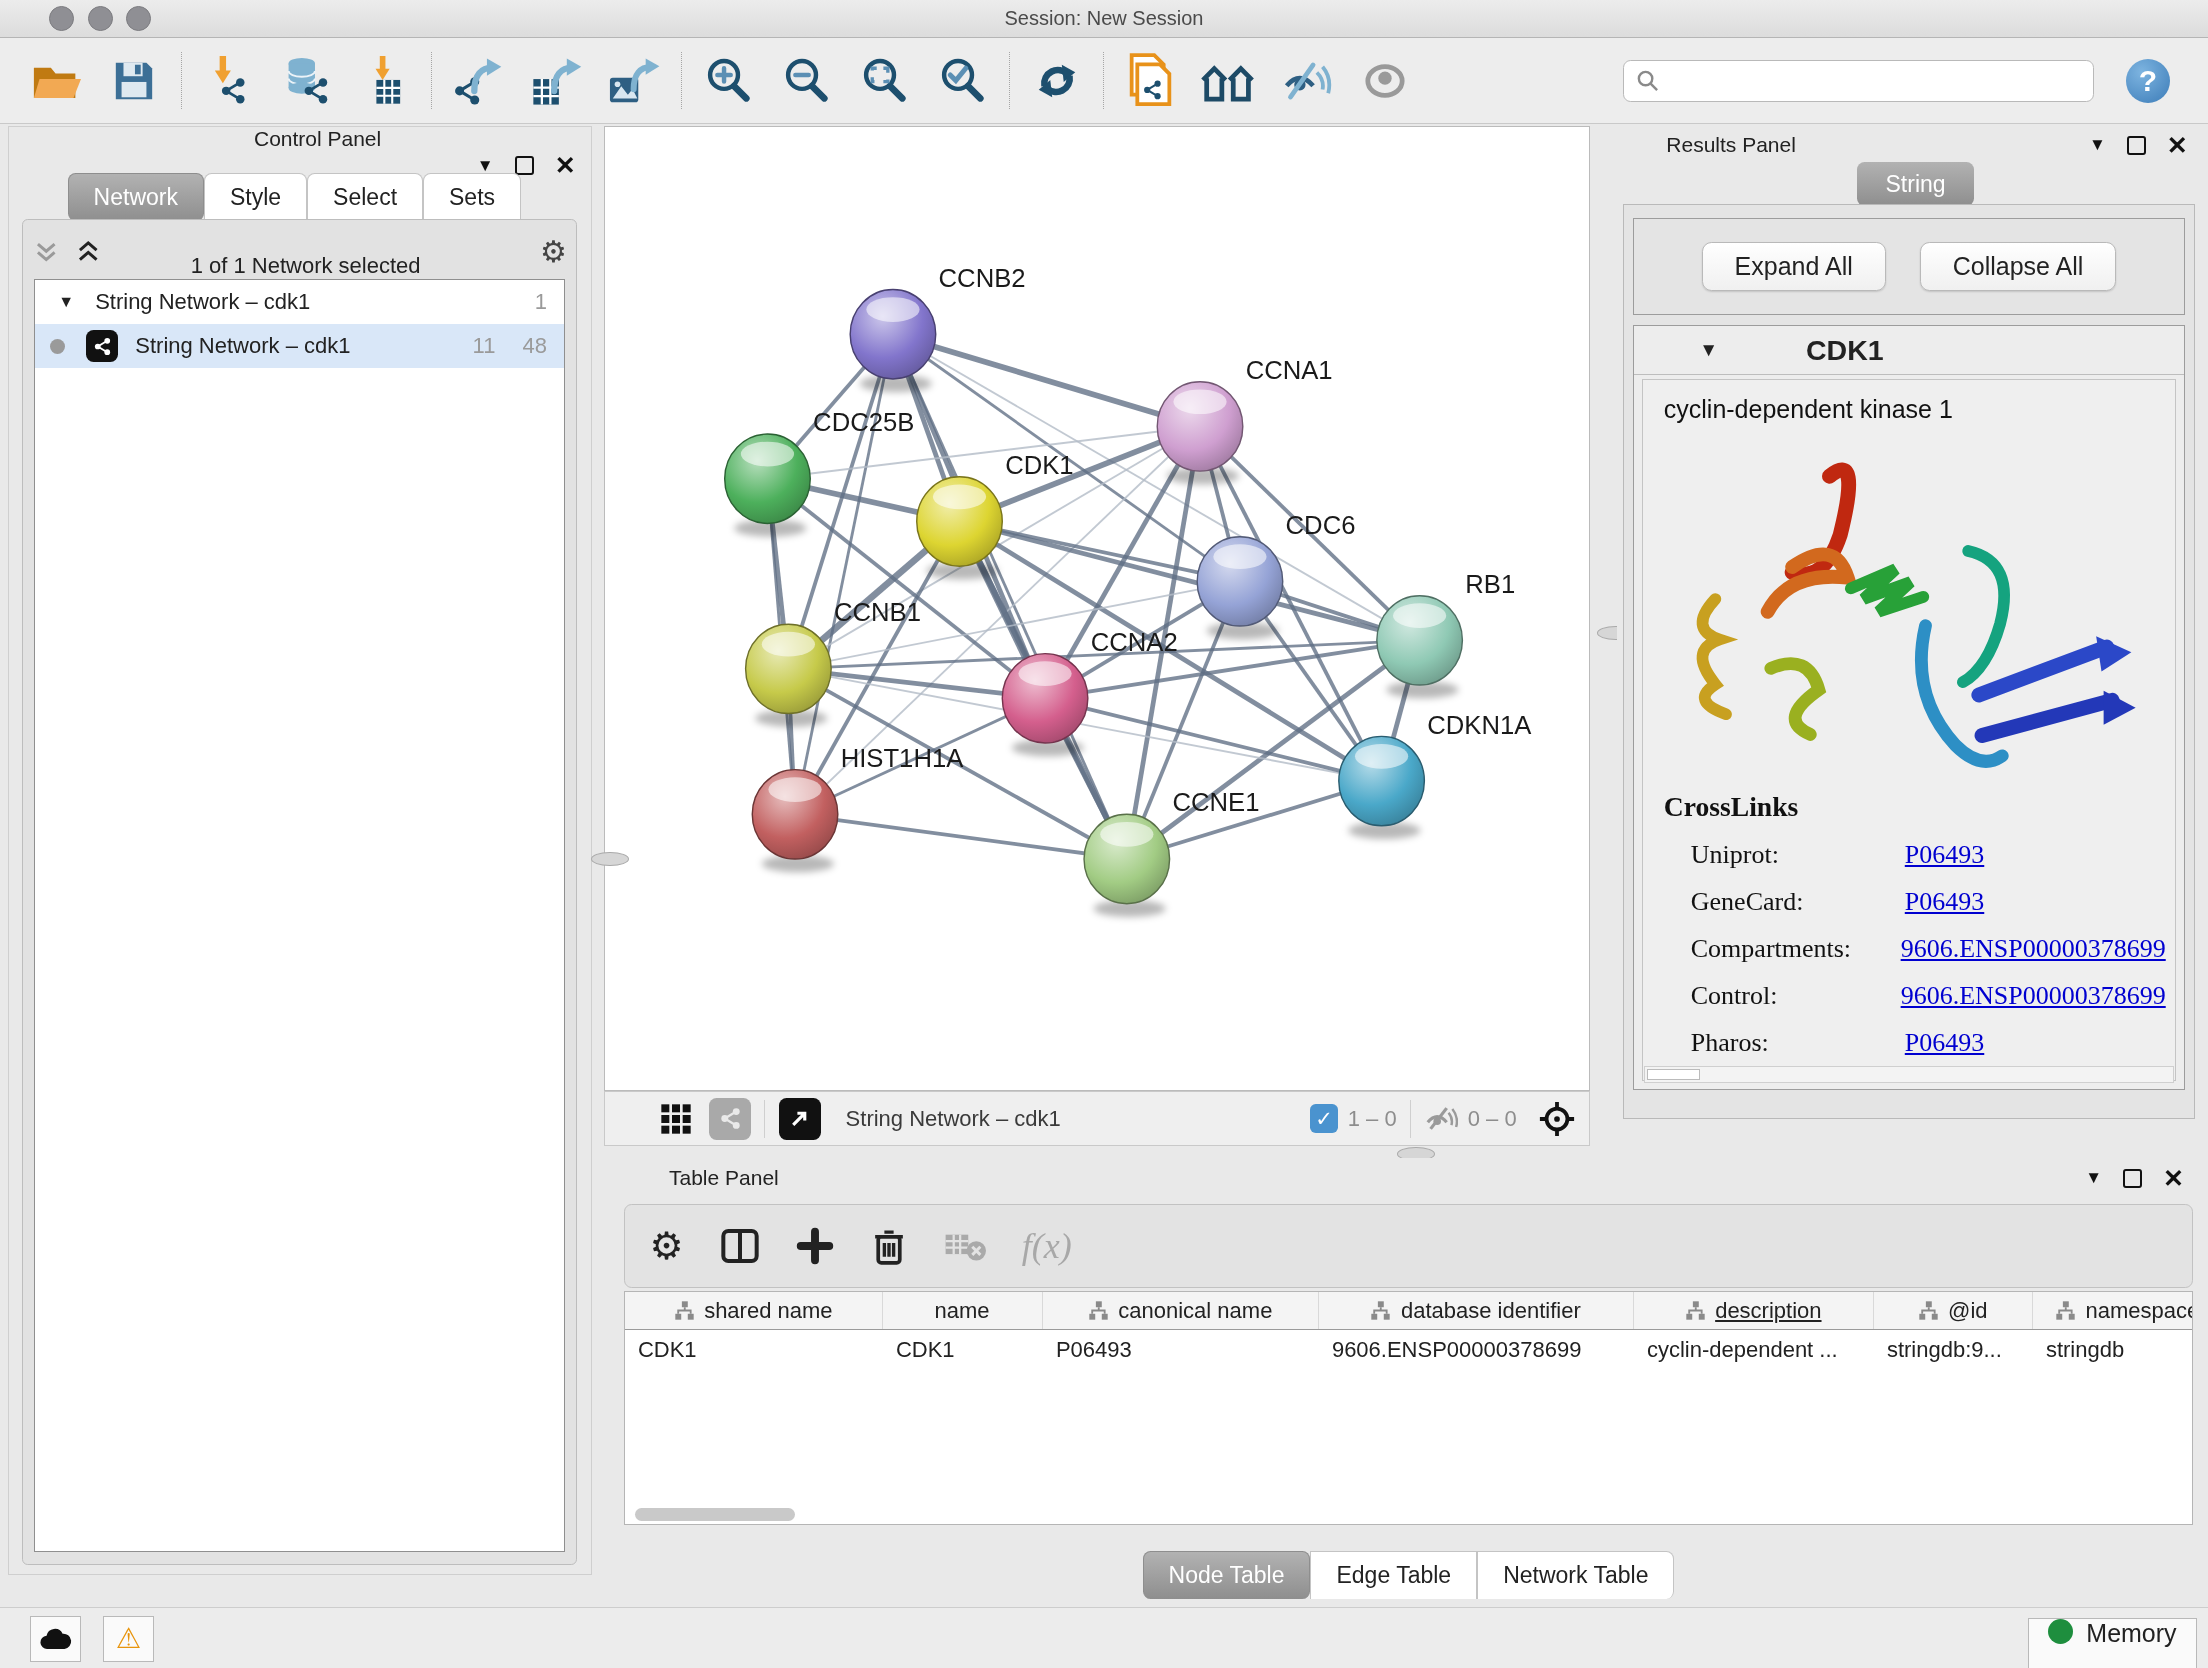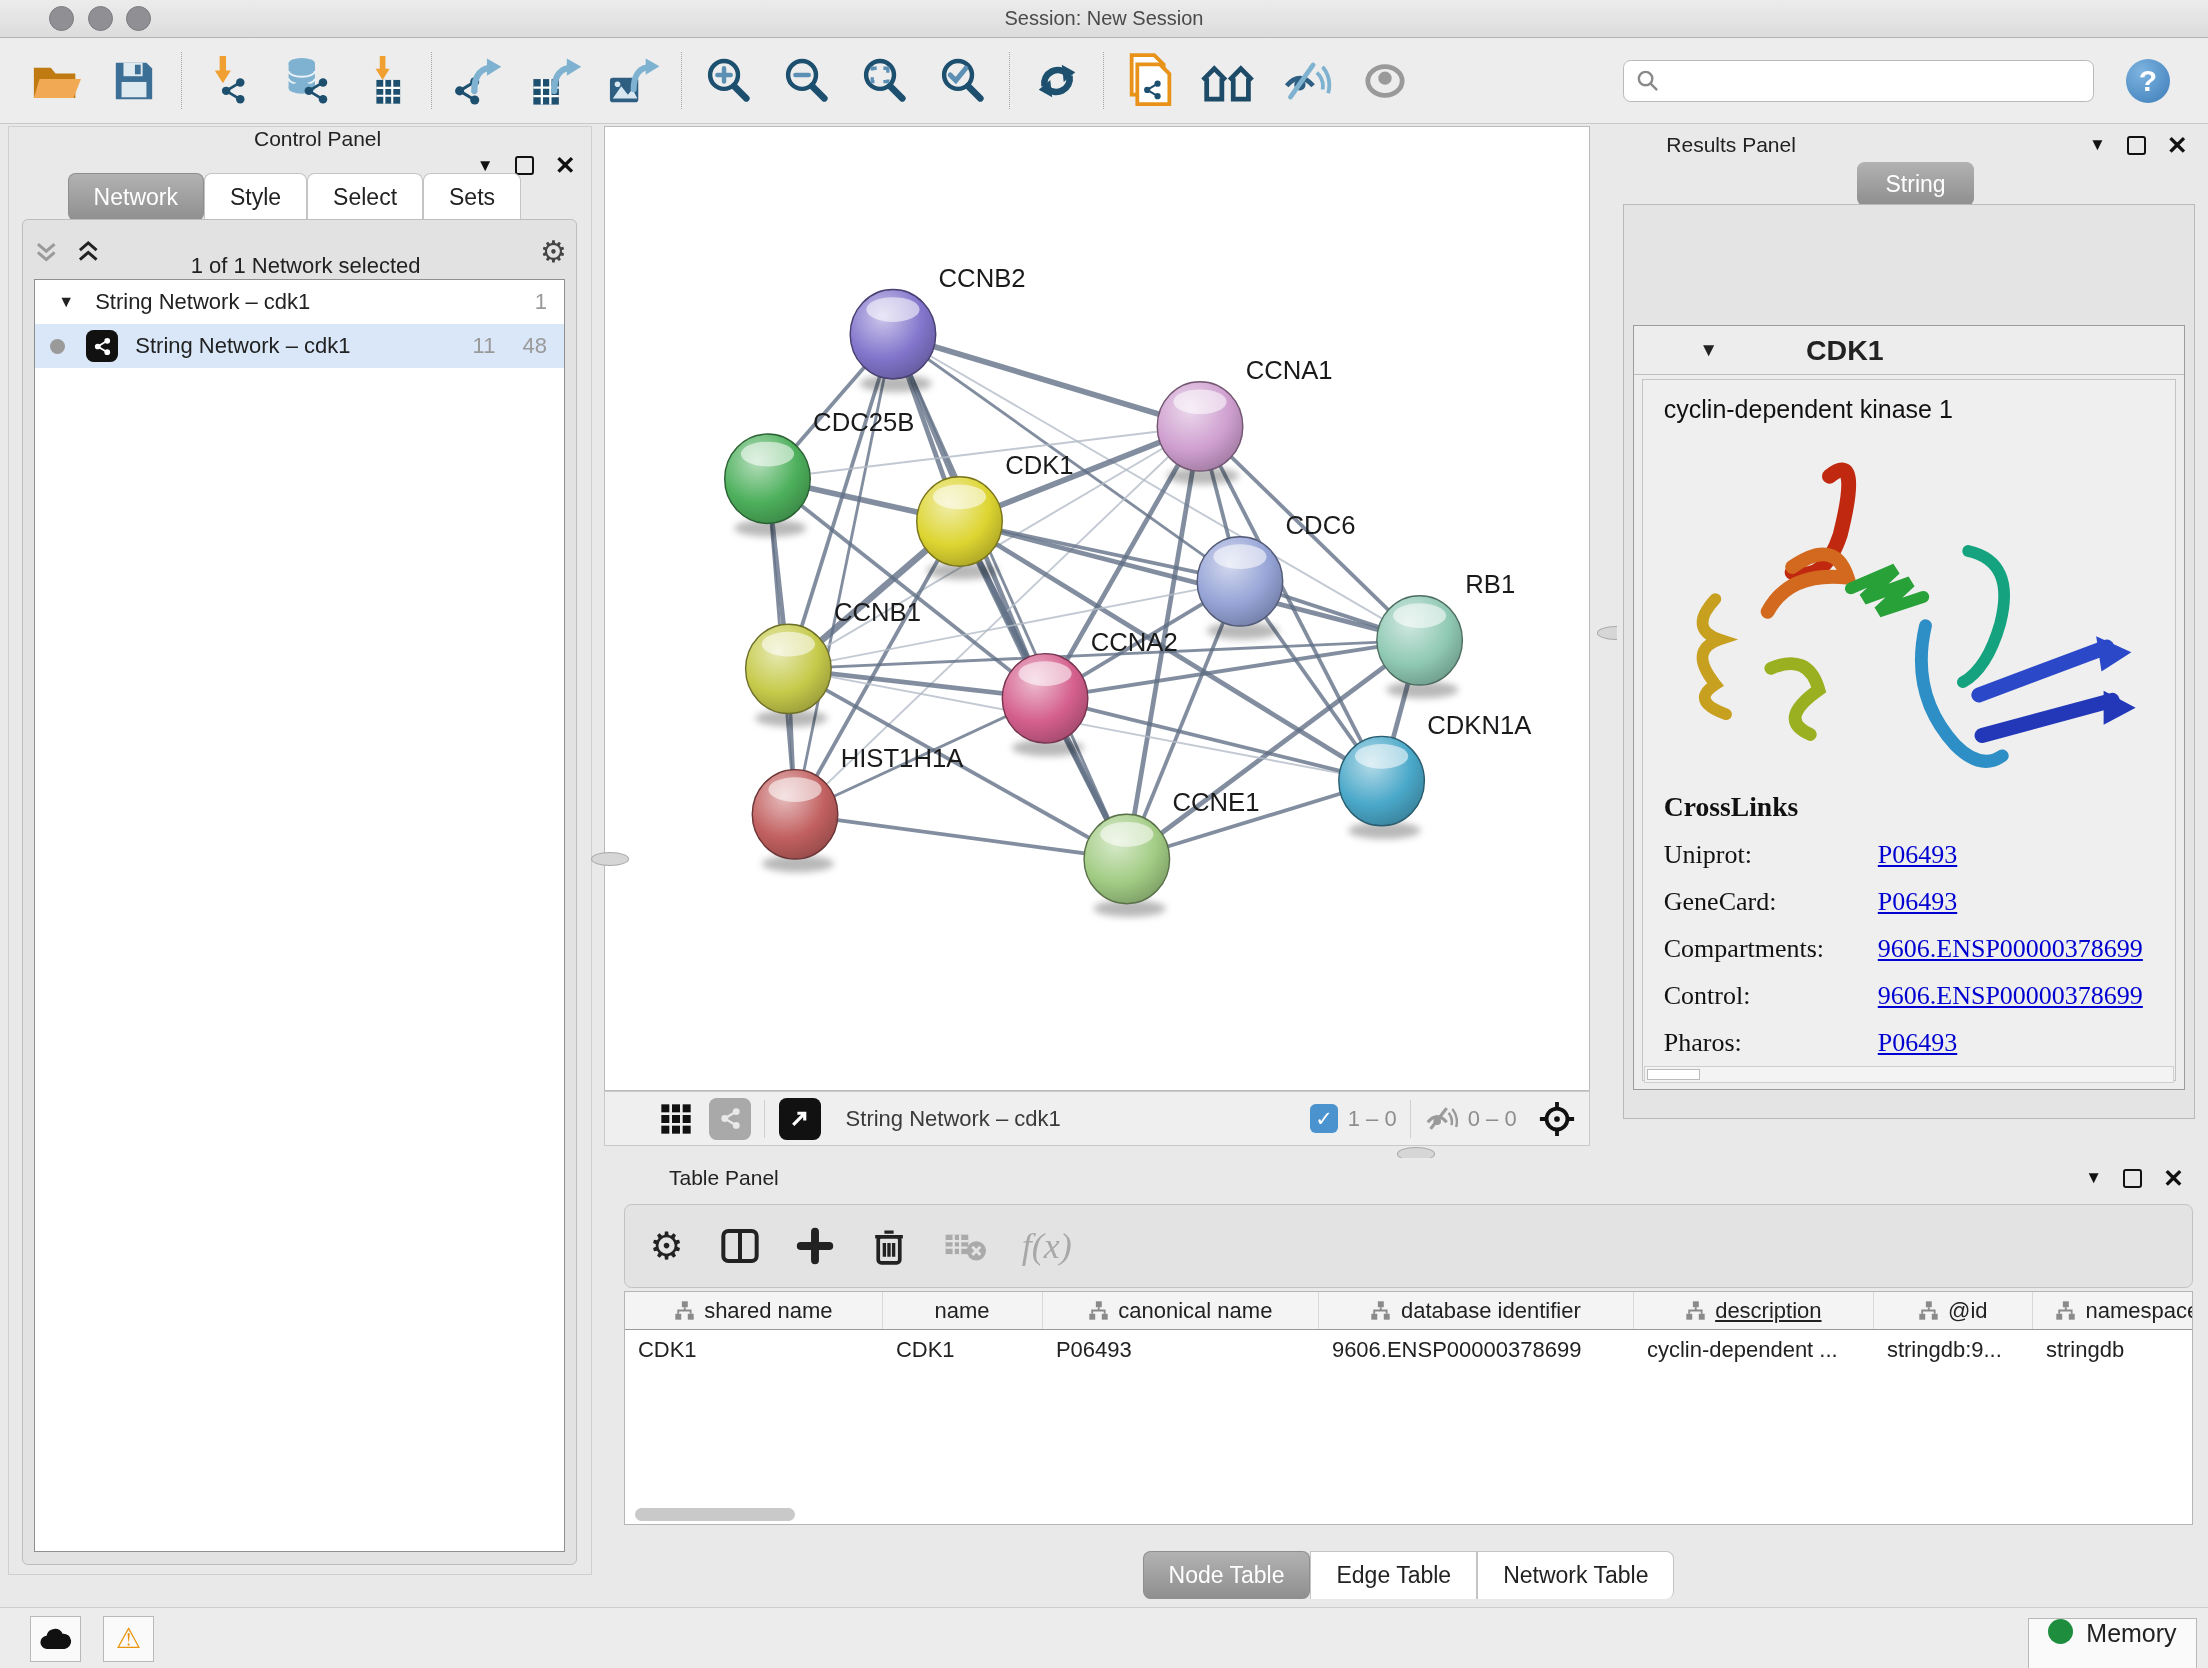--- a/index.html
+++ b/index.html
@@ -88,21 +88,21 @@
     align-items:center; box-shadow:0 1px 1.9px rgba(0,0,0,.15); }
   #rp-section { position:absolute; left:9.5px; right:9.5px; top:120px; bottom:28.5px;
     border:1px solid #9c9c9c; background:#ededed; }
   #rp-sec-head { height:49px; display:flex; align-items:center; border-bottom:1px solid #bdbdbd; }
   #rp-content { position:absolute; left:7.6px; right:7.6px; top:53px; bottom:7.6px;
     background:#efefef; border:1px solid #c4c4c4; }
   #rp-desc { font-size:25px; margin:15px 0 0 21px; color:#111; }
   #crosslinks { position:absolute; left:21px; top:411px; right:9.5px;
     font-family:"Liberation Serif", serif; font-size:26px; color:#111; }
   .xl-row { display:flex; margin-top:17px; }
-  .xl-label { width:214px; }
+  .xl-label { width:214px; margin-left:27px; }
   .xl-link { color:#0000d0; text-decoration:underline; }
   #rp-scroll { position:absolute; left:9.5px; right:9.5px; bottom:5.7px; height:17px;
     background:#f3f3f3; border:1px solid #cfcfcf; }
   #rp-scroll-thumb { width:53px; height:11.4px; background:#fff; border:1px solid #bbb; margin:1.9px; }
 
   
   #table-panel { left:616px; top:1158px; width:1585px; height:449px; background:#e9e9e9; }
   #tp-toolbar { position:absolute; left:7.6px; right:7.6px; top:46px; height:84px;
     background:#e3e3e3; border:1px solid #c2c2c2; border-radius:7.6px;
     display:flex; align-items:center; gap:36px; padding-left:25px; }
@@ -681,20 +681,24 @@
   <div class="panel-head" style="height:38px; padding:0 13.3px;">
     <span>Results Panel</span>
     <span class="ph-controls">
       <span class="ph-tri">▼</span>
       <span class="ph-sq"></span>
       <span class="ph-x">✕</span>
     </span>
   </div>
   <div id="rp-tab">String</div>
   <div id="rp-body">
+    <div id="rp-btnbox">
+      <div class="rp-btn">Expand All</div>
+      <div class="rp-btn">Collapse All</div>
+    </div>
     <div id="rp-section">
       <div id="rp-sec-head">
         <span style="margin-left:65px; font-size:19px;">▼</span>
         <span style="margin-left:88px; font-size:28.5px; font-weight:bold;">CDK1</span>
       </div>
       <div id="rp-content">
         <div id="rp-desc">cyclin-dependent kinase 1</div>
         <svg width="533" height="352" viewBox="0 0 460 330" style="margin:15px auto 0;">
           <g fill="none" stroke-linecap="round">
             <path d="M155 35 q30 -25 10 55 q-15 45 -45 35" stroke="#c02810" stroke-width="14"></path>

